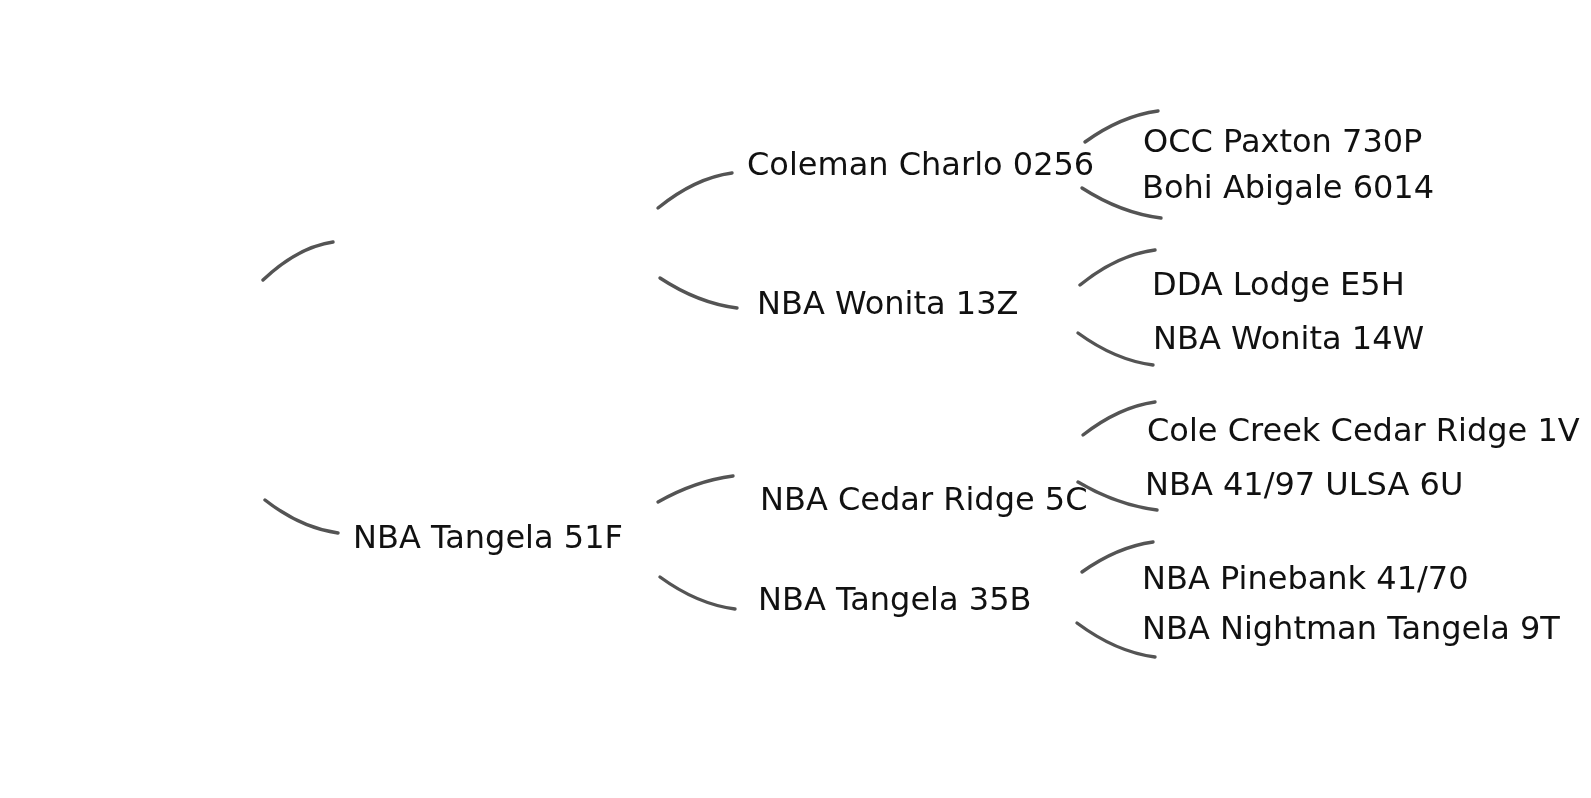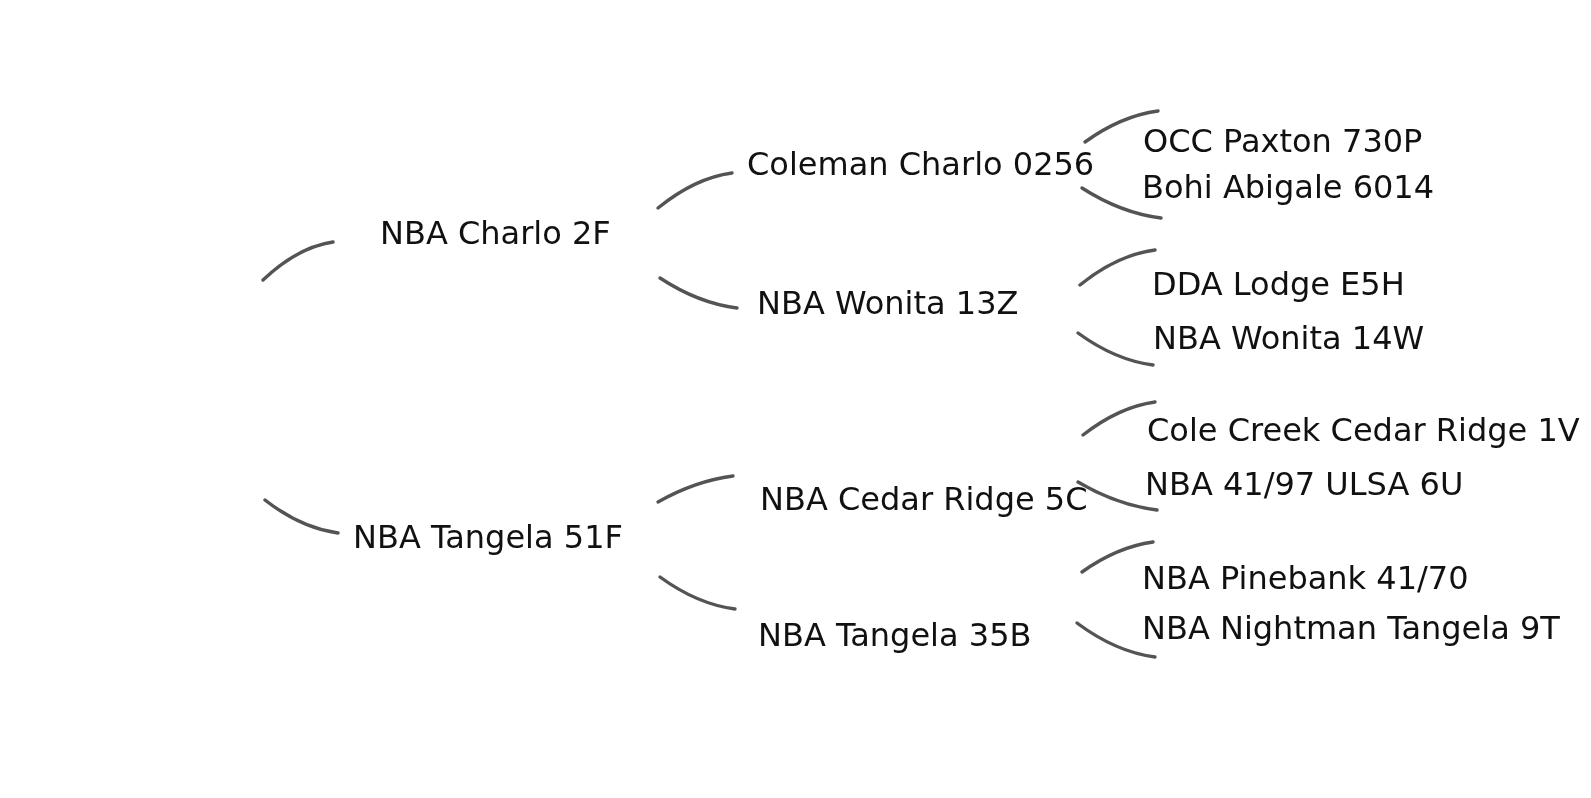--- a/index.html
+++ b/index.html
@@ -56,27 +56,26 @@
     <path d="M1082,188 Q1121,213 1161,218"></path>
     <path d="M1080,285 Q1117,255 1155,250"></path>
     <path d="M1078,333 Q1115,360 1153,365"></path>
     <path d="M1083,435 Q1119,407 1155,402"></path>
     <path d="M1078,482 Q1117,505 1157,510"></path>
     <path d="M1082,572 Q1117,547 1153,542"></path>
     <path d="M1077,623 Q1116,652 1155,657"></path>
   </svg>
 
 
-  <div class="node" style="left:380px; top:234px;">NBA Charlo 2F</div>
   <div class="node" style="left:353px; top:538px;">NBA Tangela 51F</div>
 
   <div class="node" style="left:747px; top:165px;">Coleman Charlo 0256</div>
   <div class="node" style="left:757px; top:304px;">NBA Wonita 13Z</div>
   <div class="node" style="left:760px; top:456px;margin-top:44px;">NBA Cedar Ridge 5C</div>
-  <div class="node" style="left:758px; top:600px;margin-top:36px;">NBA Tangela 35B</div>
+  <div class="node" style="left:758px; top:600px;">NBA Tangela 35B</div>
 
   <div class="node" style="left:1143px; top:142px;">OCC Paxton 730P</div>
   <div class="node" style="left:1142px; top:188px;">Bohi Abigale 6014</div>
   <div class="node" style="left:1152px; top:285px;">DDA Lodge E5H</div>
   <div class="node" style="left:1153px; top:339px;">NBA Wonita 14W</div>
   <div class="node" style="left:1147px; top:431px;">Cole Creek Cedar Ridge 1V</div>
   <div class="node" style="left:1145px; top:485px;">NBA 41/97 ULSA 6U</div>
   <div class="node" style="left:1142px; top:579px;">NBA Pinebank 41/70</div>
   <div class="node" style="left:1142px; top:629px;">NBA Nightman Tangela 9T</div>
 

